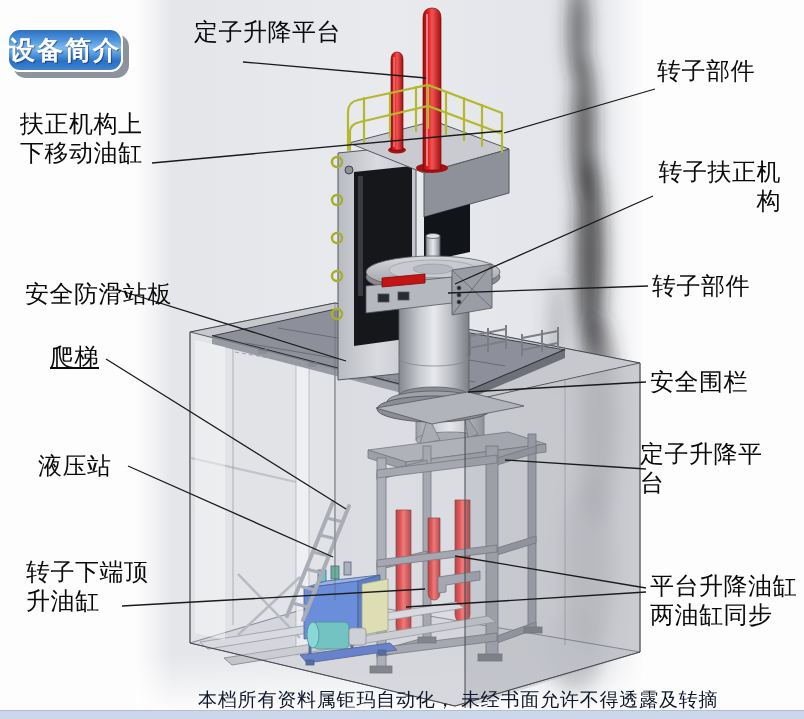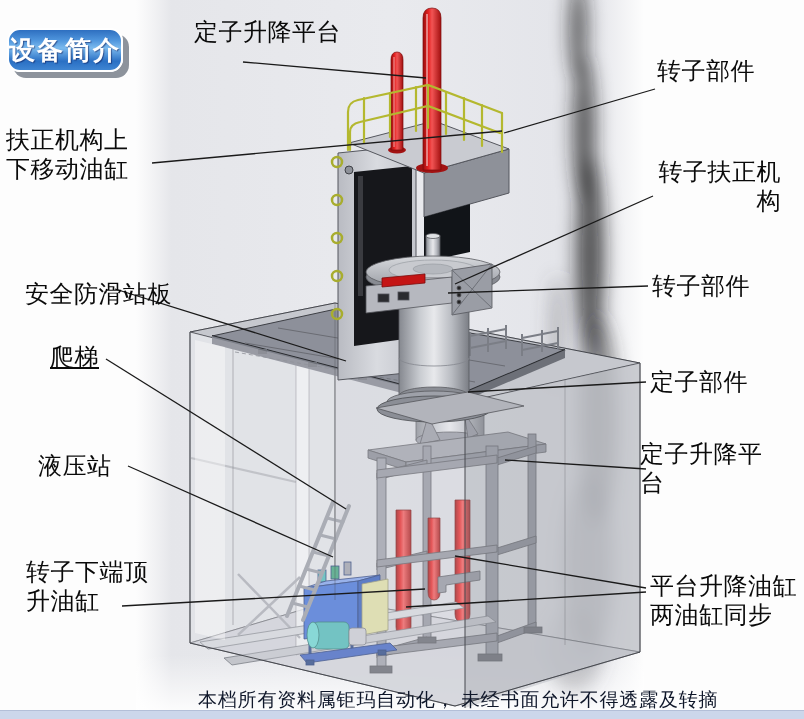--- a/index.html
+++ b/index.html
@@ -284,26 +284,26 @@
     <line x1="646" y1="592" x2="406" y2="607"></line>
   </g>
 </svg>
 
 <div id="badge">
       <span>设备简介</span>
     </div>
 
 <div class="lbl" style="left:194px;top:18px;width:152px;">定子升降平台</div>
 <div class="lbl" style="left:657px;top:57px;width:120px;">转子部件</div>
-<div class="lbl" style="left:6px;top:110px;width:126px;margin-top:16px;">扶正机构上下移动油缸</div>
+<div class="lbl" style="left:20px;top:110px;width:126px;">扶正机构上下移动油缸</div>
 <div class="lbl" style="left:655px;top:158px;width:126px;text-align:right;">转子扶正机构</div>
 <div class="lbl" style="left:25px;top:268px;width:180px;margin-top:12px;">安全防滑站板</div>
 <div class="lbl" style="left:652px;top:272px;width:120px;">转子部件</div>
 <div class="lbl" style="left:50px;top:343px;width:80px;text-decoration:underline;">爬梯</div>
-<div class="lbl" style="left:650px;top:368px;width:120px;">定子部件</div>
+<div class="lbl" style="left:650px;top:368px;width:120px;">安全围栏</div>
 <div class="lbl" style="left:38px;top:452px;width:100px;">液压站</div>
 <div class="lbl" style="left:640px;top:440px;width:126px;">定子升降平台</div>
 <div class="lbl" style="left:26px;top:558px;width:132px;">转子下端顶升油缸</div>
 <div class="lbl" style="left:650px;top:572px;width:178px;">平台升降油缸，两油缸同步</div>
 
 <div id="footer-text">本档所有资料属钜玛自动化， 未经书面允许不得透露及转摘</div>
 <div id="footer-bar"></div>
 </div>
 
 </body></html>

